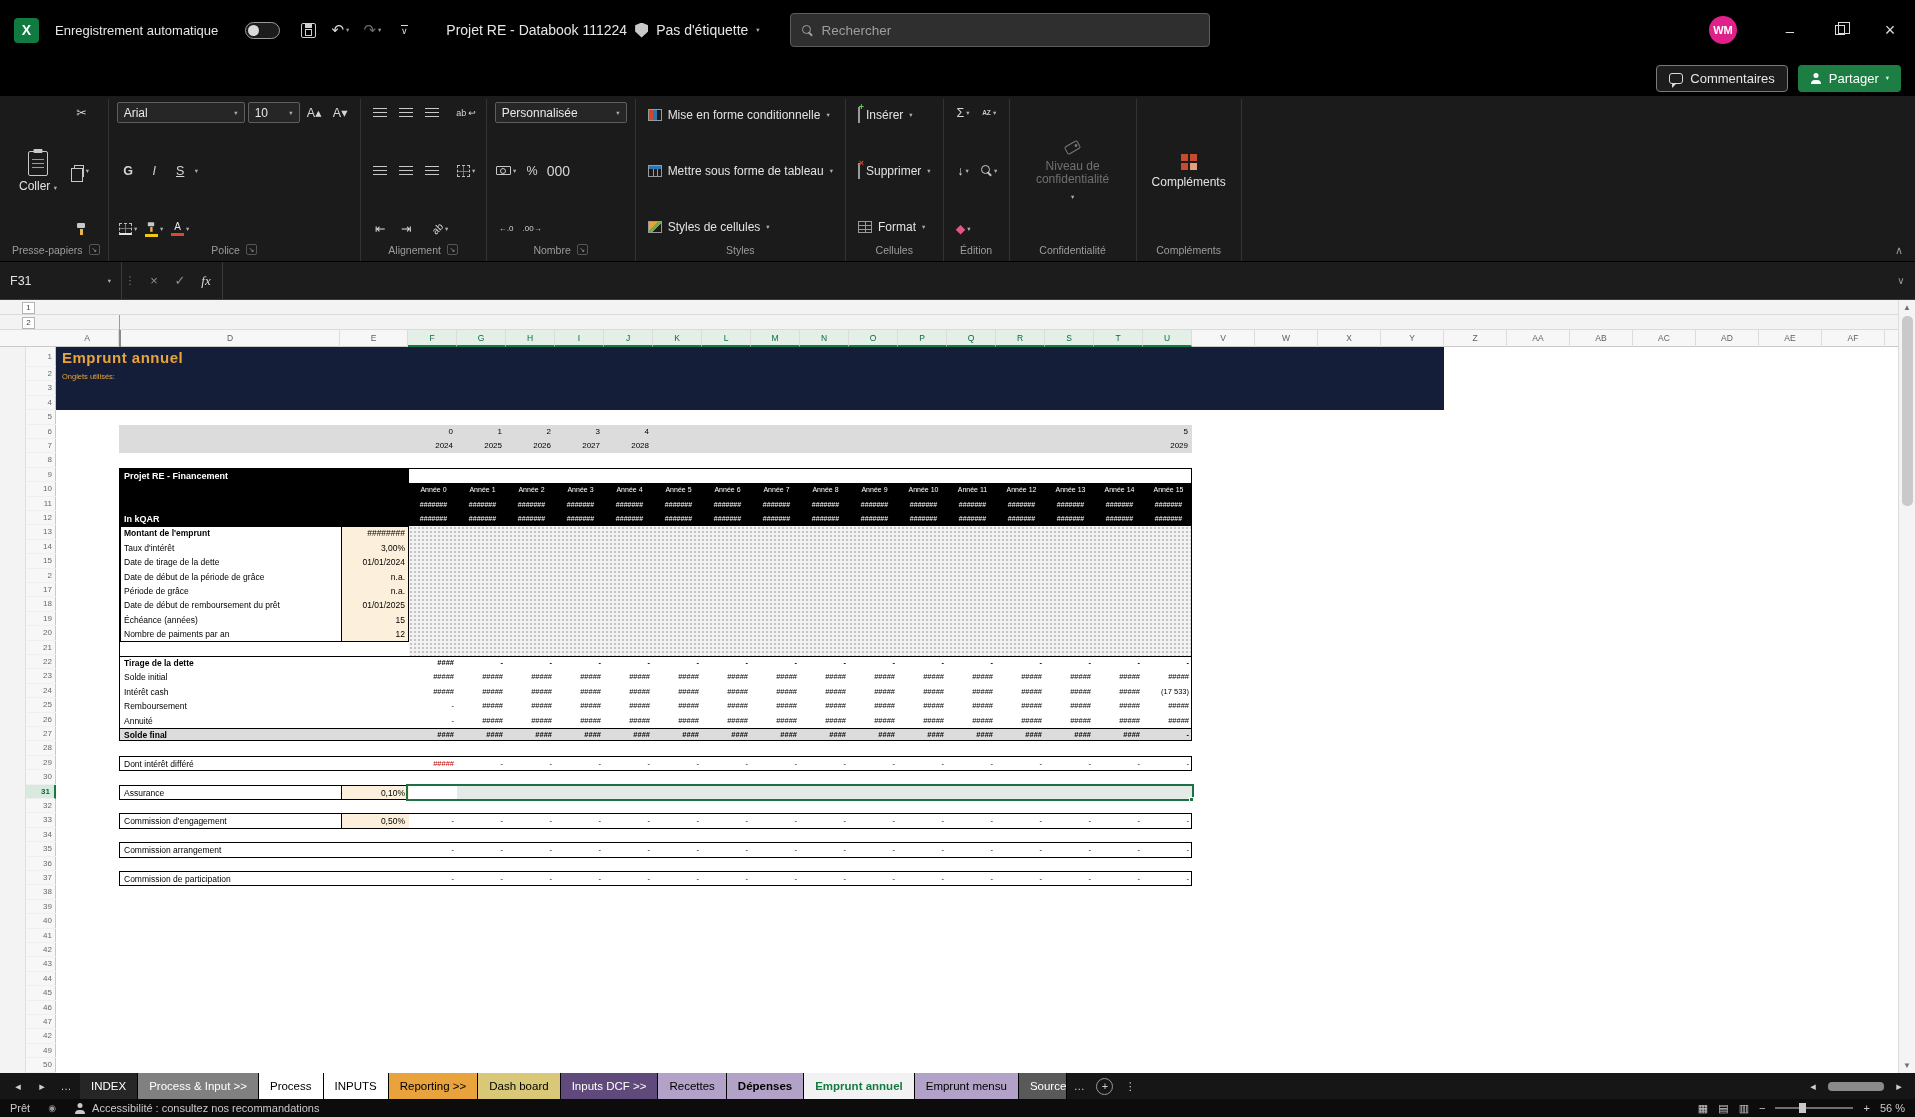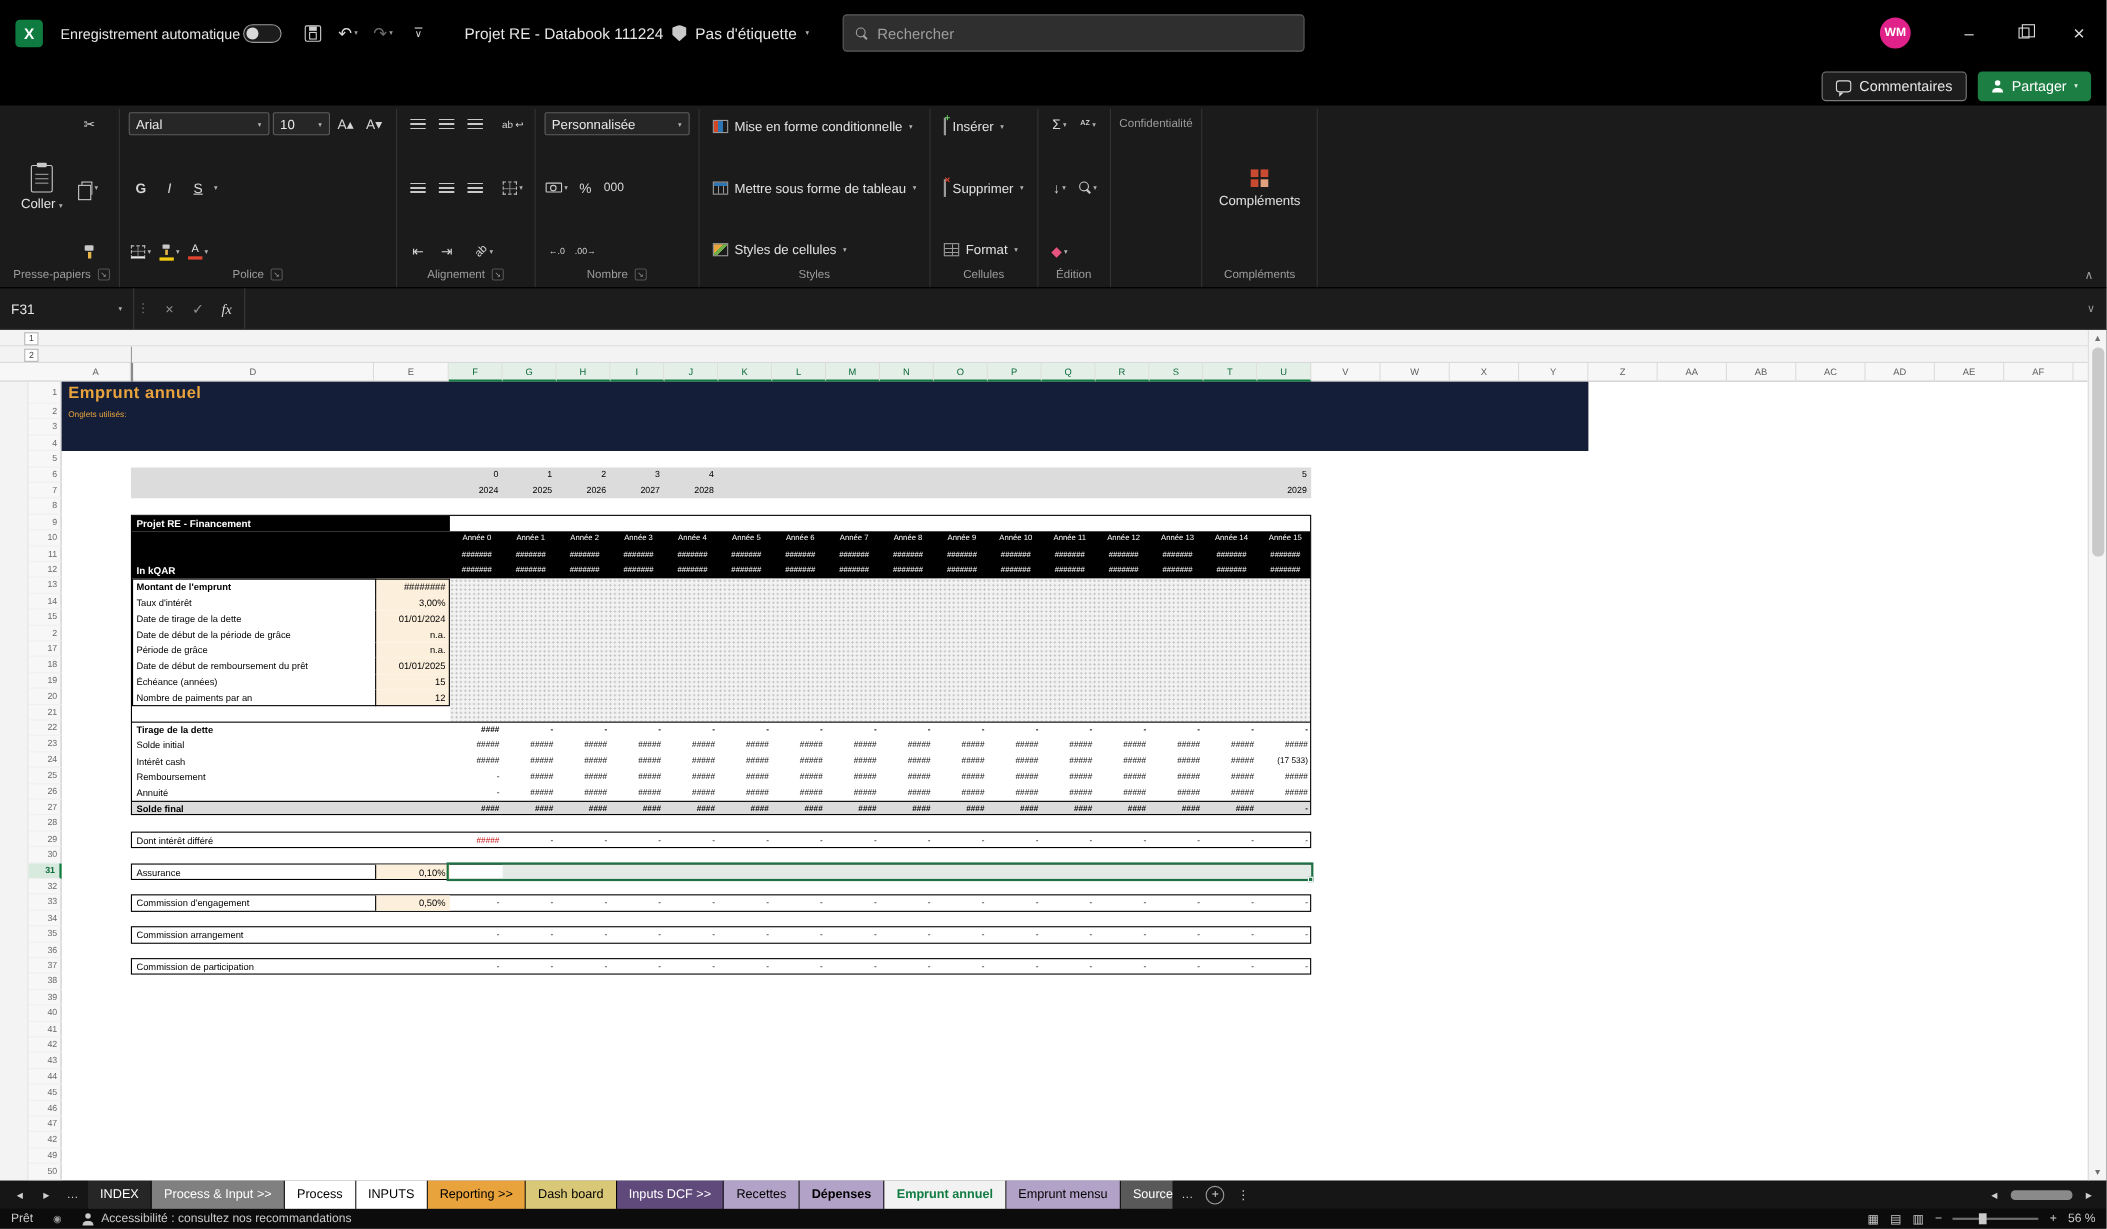--- a/index.html
+++ b/index.html
@@ -3,21 +3,21 @@
 <meta charset="utf-8">
 <style>
 *{margin:0;padding:0;box-sizing:border-box}
 html,body{width:1915px;height:1117px}
 body{font-family:"Liberation Sans",sans-serif;background:#0c0c0c;overflow:hidden}
 .window{width:1915px;height:1117px;display:flex;flex-direction:column}
 
 
 .titlebar{height:60px;background:#000;display:flex;align-items:center;padding-left:14px;color:#E6E6E6;flex:none}
 .xlogo{width:25px;height:25px;border-radius:4px;background:#0F7B41;display:flex;align-items:center;justify-content:center;font-weight:700;font-size:14px;color:#fff;flex:none}
-.autosave{display:flex;align-items:center;gap:3px;margin-left:16px;font-size:13px;white-space:nowrap}
+.autosave{display:flex;align-items:center;gap:27px;margin-left:16px;font-size:13px;white-space:nowrap}
 .toggle{width:35px;height:17px;border:1px solid #9a9a9a;border-radius:9px;position:relative;background:#1c1c1c}
 .toggle i{position:absolute;left:2px;top:2px;width:11px;height:11px;border-radius:50%;background:#DADADA}
 .tbtn{width:32px;height:32px;display:flex;align-items:center;justify-content:center;gap:2px;color:#DADADA;font-size:15px;border-radius:3px}
 .tbtn .chv{font-size:6.5px;color:#9a9a9a}
 .dim{color:#6E6E6E}
 .ic-save{width:15px;height:15px;border:1.5px solid #CFCFCF;border-radius:2px;position:relative}
 .ic-save::before{content:"";position:absolute;left:3px;right:3px;top:0;height:4px;background:#CFCFCF}
 .ic-save::after{content:"";position:absolute;left:3px;right:3px;bottom:1px;height:5px;border:1px solid #CFCFCF}
 .qat{border-top:1.5px solid #DADADA;font-size:9px;line-height:9px;padding-top:1px;color:#DADADA}
 .doc{display:flex;align-items:center;gap:8px;margin-left:26px;font-size:14px;white-space:nowrap}
@@ -329,21 +329,21 @@
                 <span>Personnalisée</span>
                 <span class="chv">▾</span>
               </div>
           </div>
           <div class="hrow">
             <div class="sq">
                 <span class="ic-money"></span>
                 <span class="chv">▾</span>
               </div>
             <div class="sq">%</div>
-            <div class="sq" style="font-size:11px">000</div>
+            <div class="sq" style="font-size:14px">000</div>
           </div>
           <div class="hrow">
             <div class="sq" style="font-size:8px">←.0</div>
             <div class="sq" style="font-size:8px">.00→</div>
           </div>
         </div>
       </div>
       <div class="gname">
           <span>Nombre</span>
           <span class="dlg">↘</span>
@@ -430,20 +430,27 @@
               </div>
           </div>
         </div>
       </div>
       <div class="gname">
           <span>Édition</span>
         </div>
     </div>
 
     <div class="grp">
+      <div class="gmain">
+        <div class="big dis">
+          <span class="ic-tag"></span>
+          <span style="max-width:96px">Niveau de confidentialité</span>
+          <span class="chv">▾</span>
+        </div>
+      </div>
       <div class="gname">
           <span>Confidentialité</span>
         </div>
     </div>
 
     <div class="grp">
       <div class="gmain">
         <div class="big">
           <span class="ic-addins"></span>
           <span>Compléments</span>

